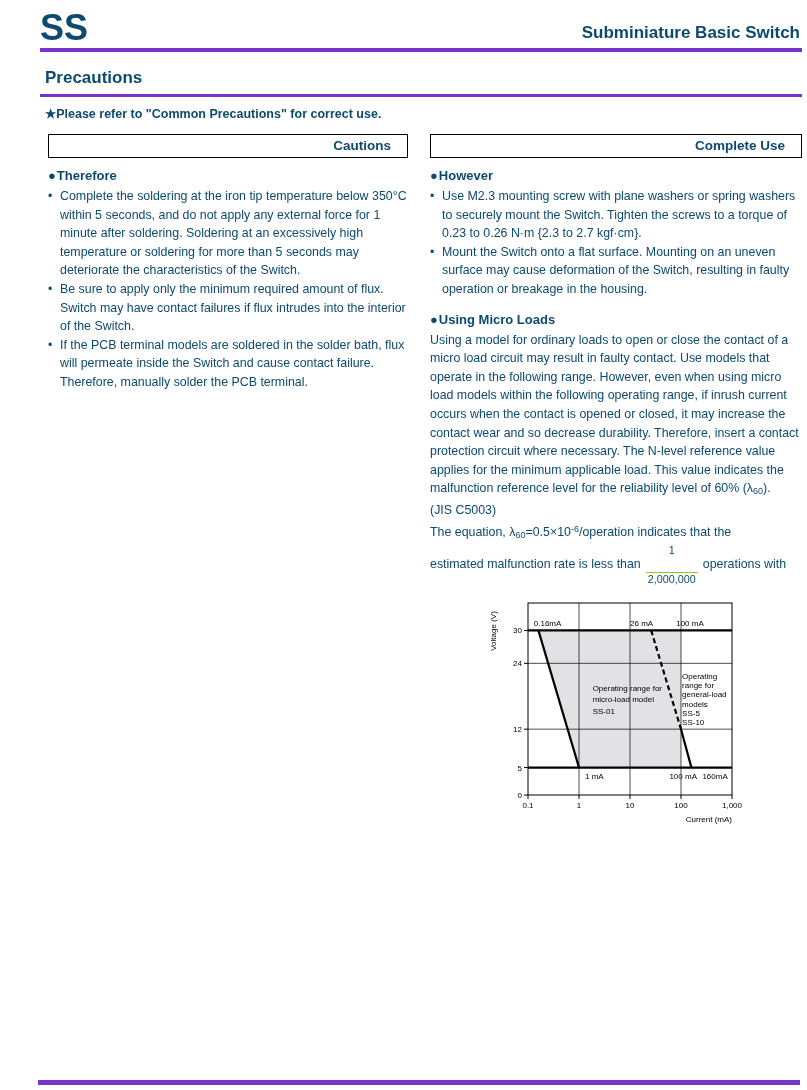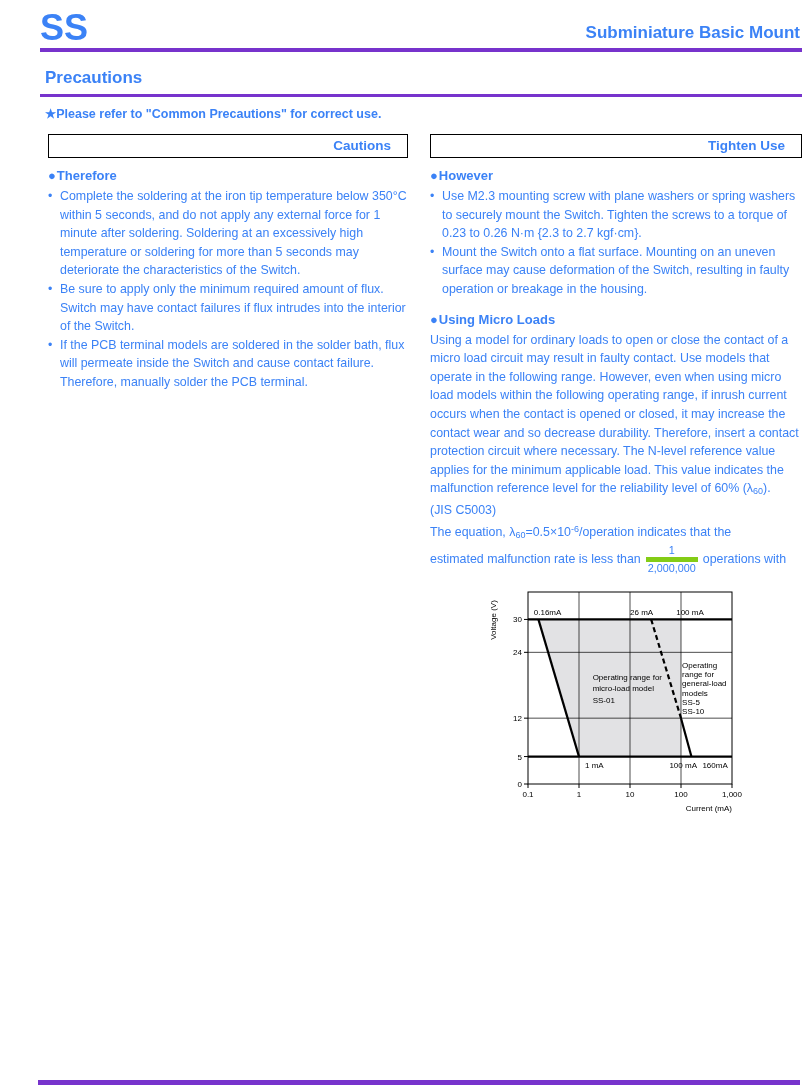--- a/index.html
+++ b/index.html
@@ -1,19 +1,19 @@
 <!DOCTYPE html>
 <html><head>
 <meta charset="utf-8">
 <style>
   * { margin:0; padding:0; box-sizing:border-box; }
   html,body { background:#ffffff; }
   .page {
     position:relative; width:807px; height:1090px; background:#fff;
-    font-family:"Liberation Sans", sans-serif; color:#3b82f6; overflow:hidden;
+    font-family:"Liberation Sans", sans-serif; color:#0c4a6e; overflow:hidden;
   }
   .content { position:absolute; left:40px; top:0; width:762px; }
 
   
   .hdr { display:flex; align-items:flex-end; justify-content:space-between; padding-top:10px; }
   .product-code { font-size:36px; font-weight:bold; letter-spacing:0px; line-height:1; }
   .doc-title { font-size:17px; font-weight:bold; padding-bottom:3px; padding-right:2px; }
   .rule-thick { height:4px; background:#7733CC; margin-top:2px; }
   .rule-thin  { height:3px; background:#7733CC; }
 
@@ -36,35 +36,35 @@
   .bullets li .bmark { width:12px; flex:none; }
   .bullets li .btext { flex:1; }
   .body-text { font-size:12.4px; line-height:18.6px; }
   .gap-block { height:13px; }
 
   sub.lsub { font-size:9px; vertical-align:-2px; }
   sup.lsup { font-size:9px; vertical-align:4px; }
 
   .eq-line2 { display:flex; align-items:center; font-size:12.4px; line-height:18.6px; }
   .frac { display:inline-block; text-align:center; margin:0 5px; font-size:10.8px; line-height:1.15; }
-  .frac .den { border-top:5px solid #84cc16; padding:0 2px; }
+  .frac .den { border-top:1px solid #84cc16; padding:0 2px;margin-top:15px; }
 
   .chart-wrap { margin-top:12px; margin-left:50px; width:280px; }
 
   .footer-rule { position:absolute; left:38px; width:762px; top:1080px; height:5px; background:#7733CC; }
 </style>
 </head>
 <body>
 
 <div class="page">
   <div class="content">
 
     <div class="hdr">
       <span class="product-code">SS</span>
-      <span class="doc-title">Subminiature Basic Mount</span>
+      <span class="doc-title">Subminiature Basic Switch</span>
     </div>
     <div class="rule-thick"></div>
 
     <div class="page-title">Precautions</div>
     <div class="rule-thin"></div>
 
     <div class="note">★Please refer to "Common Precautions" for correct use.</div>
 
     <div class="cols">
 
@@ -86,21 +86,21 @@
             <span class="btext">Be sure to apply only the minimum required amount of flux. Switch may have contact failures if flux intrudes into the interior of the Switch.</span>
           </li>
           <li>
             <span class="bmark">•</span>
             <span class="btext">If the PCB terminal models are soldered in the solder bath, flux will permeate inside the Switch and cause contact failure. Therefore, manually solder the PCB terminal.</span>
           </li>
         </ul>
       </div>
 
       <div class="col-right">
-        <div class="box-head">Tighten Use</div>
+        <div class="box-head">Complete Use</div>
 
         <div class="sec-head">
           <span class="mark">●</span>
           <span>However</span>
         </div>
 
         <ul class="bullets">
           <li>
             <span class="bmark">•</span>
             <span class="btext">Use M2.3 mounting screw with plane washers or spring washers to securely mount the Switch. Tighten the screws to a torque of 0.23 to 0.26 N·m {2.3 to 2.7 kgf·cm}.</span>

